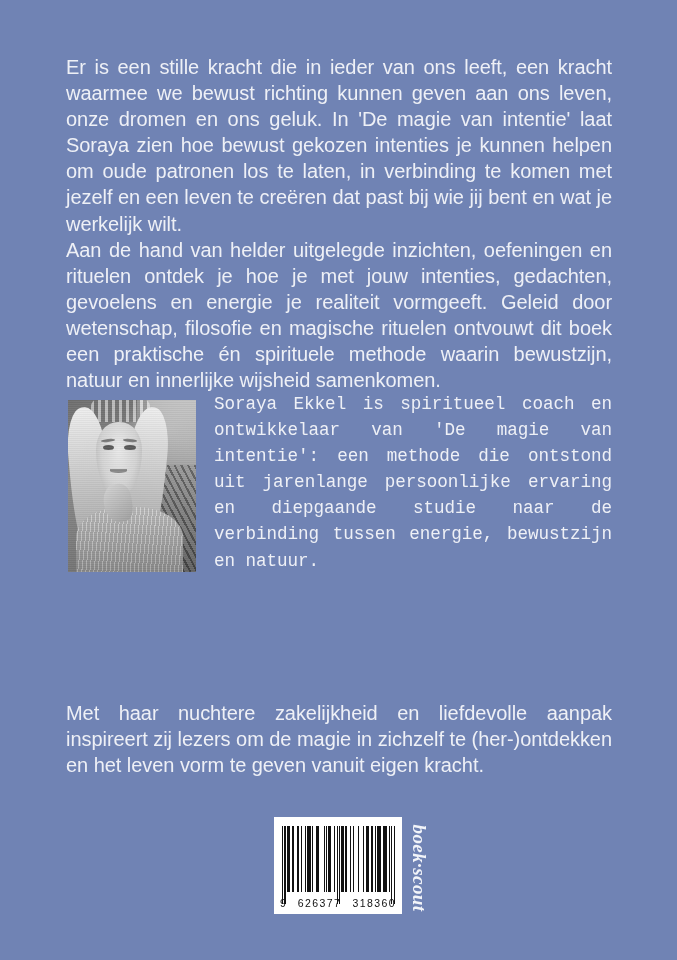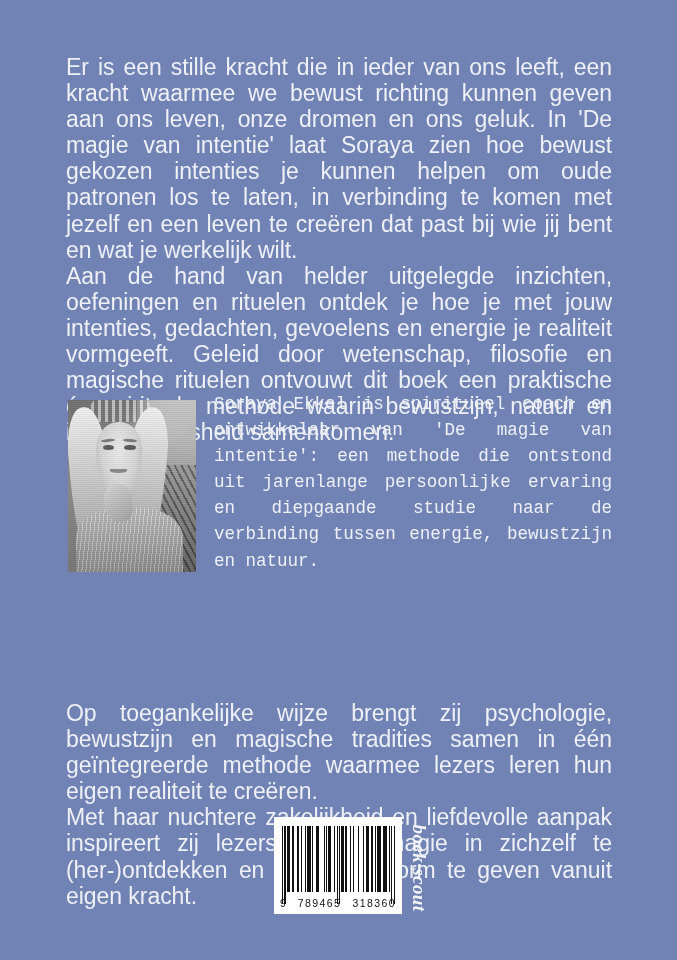--- a/index.html
+++ b/index.html
@@ -23,21 +23,21 @@
 
   .blurb {
     position: absolute;
     left: 66px;
     top: 54px;
     width: 546px;
   }
 
   .para {
     color: #eef0f6;
-    font-size: 23px;
+    font-size: 20px;
     line-height: 26.1px;
     text-align: justify;
     text-justify: inter-word;
     margin: 0;
     letter-spacing: -0.05px;
   }
 
   .para + .para {
     margin-top: 0px;
   }
@@ -275,21 +275,20 @@
       <div class="photo-eyeR"></div>
       <div class="photo-mouth"></div>
       <div class="photo-sweater"></div>
       <div class="photo-hand"></div>
       <div class="photo-grain"></div>
     </div>
     <p class="bio-para">Soraya Ekkel is spiritueel coach en ontwikkelaar van 'De magie van intentie': een methode die ontstond uit jarenlange persoonlijke ervaring en diepgaande studie naar de verbinding tussen energie, bewustzijn en natuur.</p>
   </div>
 
   <div class="tail">
-    <p class="para">Op toegankelijke wijze brengt zij psychologie, bewustzijn en magische tradities samen in één geïntegreerde methode waarmee lezers leren hun eigen realiteit te creëren.</p>
     <p class="para">Met haar nuchtere zakelijkheid en liefdevolle aanpak inspireert zij lezers om de magie in zichzelf te (her-)ontdekken en het leven vorm te geven vanuit eigen kracht.</p>
   </div>
 
   <div class="barcode-area">
     <div class="barcode-card">
       <div class="bars" id="bars">
           <span class="b tall" style="width: 1.05263%;"></span>
           <span class="b g" style="width: 1.05263%;"></span>
           <span class="b tall" style="width: 1.05263%;"></span>
           <span class="b g" style="width: 1.05263%;"></span>
@@ -380,21 +379,21 @@
           <span class="b g" style="width: 1.05263%;"></span>
           <span class="b g" style="width: 1.05263%;"></span>
           <span class="b" style="width: 1.05263%;"></span>
           <span class="b g" style="width: 1.05263%;"></span>
           <span class="b tall" style="width: 1.05263%;"></span>
           <span class="b g" style="width: 1.05263%;"></span>
           <span class="b tall" style="width: 1.05263%;"></span>
         </div>
       <div class="bc-digits">
         <span class="d1">9</span>
-        <span class="d2">789465</span>
+        <span class="d2">626377</span>
         <span class="d3">318360</span>
       </div>
     </div>
   </div>
 
   <div class="publisher">
     <span class="publisher-text">boek·scout</span>
   </div>
 
 </div>

